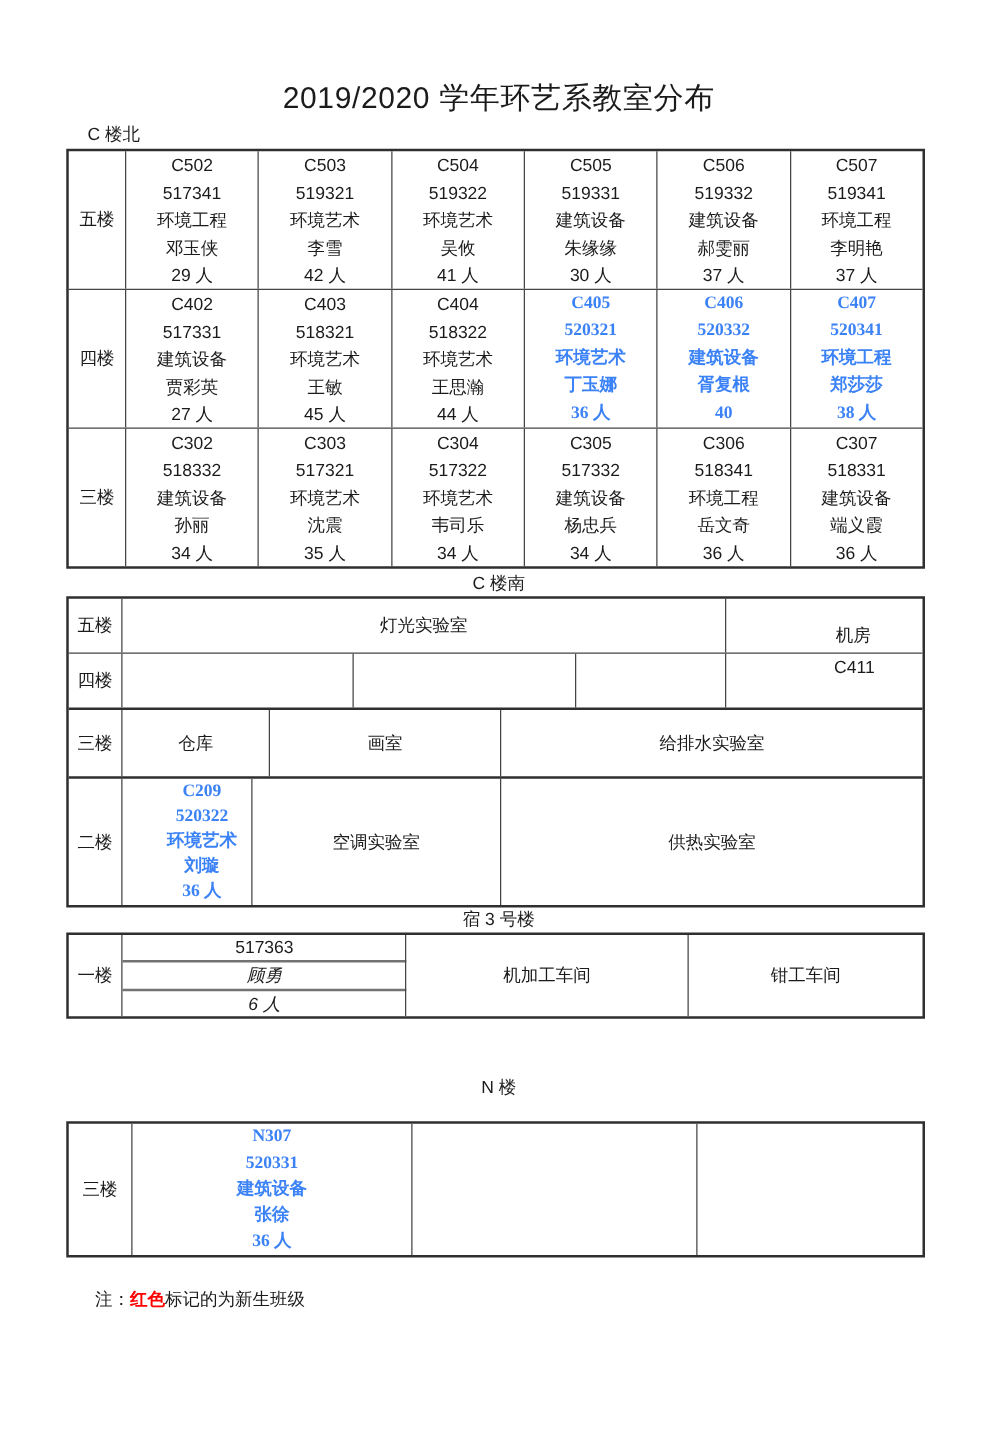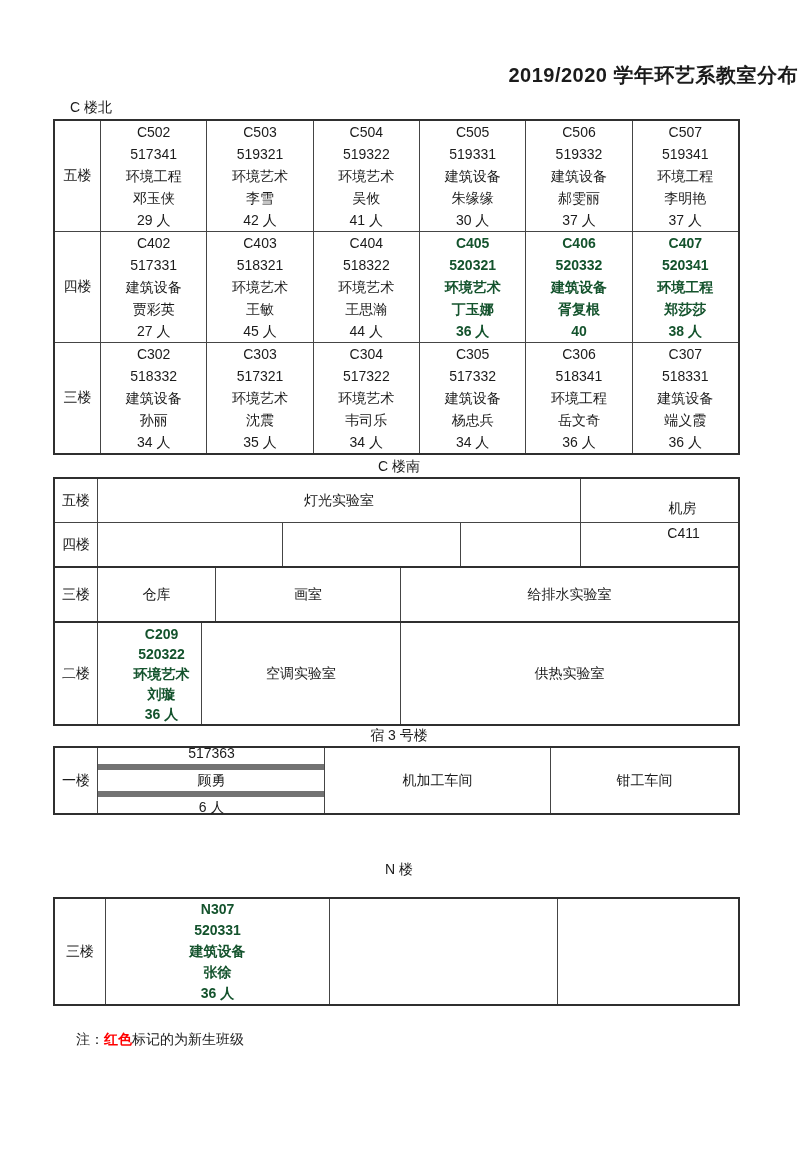--- a/index.html
+++ b/index.html
@@ -1,42 +1,42 @@
 <!DOCTYPE html>
 <html><head>
 <meta charset="utf-8">
 <style>
   html,body{margin:0;padding:0;background:#ffffff;}
   .page{position:relative;width:798px;height:1155px;background:#ffffff;overflow:hidden;
         font-family:"Liberation Sans","DejaVu Sans",sans-serif;color:#1b1b1b;font-size:14px;}
-  .title{position:absolute;top:62px;left:0;width:100%;text-align:right;font-size:20px;letter-spacing:0.5px;font-weight:bold;}
+  .title{position:absolute;top:62px;left:0;width:100%;text-align:center;font-size:24px;letter-spacing:0.5px;}
   .sec-label{position:absolute;left:0;width:100%;text-align:center;font-size:14px;}
   .sec-label-left{position:absolute;left:70px;font-size:14px;}
   .tbl{position:absolute;left:53px;width:687px;border:2px solid #2f2f2f;box-sizing:border-box;background:#fff;}
   .row{display:flex;}
   .cn > .row + .row{border-top:1px solid #454545;}
   .bt1{border-top:1px solid #454545;}
   .bt2{border-top:2px solid #2f2f2f;}
   .floor{width:45px;flex:0 0 auto;display:flex;align-items:center;justify-content:center;}
   .cs .floor{width:42px;}
   .dm .floor{width:42px;}
   .nb .floor{width:50px;}
   .cell{border-left:1px solid #454545;display:flex;flex-direction:column;
         justify-content:center;text-align:center;box-sizing:border-box;min-width:0;}
   .cn .cell{flex:1;}
   .grow{flex:1;}
   .ln{display:block;line-height:22px;height:22px;}
   .ln20{display:block;line-height:20px;height:20px;}
   .ln21{display:block;line-height:21px;height:21px;}
-  .new{color:#14532d;font-weight:bold;}
+  .new{color:#3b82f6;font-weight:bold;font-family:Liberation Serif, serif;}
   .v-bottom{justify-content:flex-end;padding-bottom:4px;padding-left:46px;}
   .v-top{justify-content:flex-start;padding-top:2px;padding-left:48px;}
   .stack{display:flex;flex-direction:column;border-left:none;}
   .srow{height:21px;line-height:21px;text-align:center;}
-  .srow + .srow{border-top:6px solid #737373;}
+  .srow + .srow{border-top:2px solid #737373;font-style:italic;}
   .note{position:absolute;left:76px;top:1031px;font-size:14px;}
   .red{color:#ff0000;font-weight:bold;}
 </style>
 </head>
 <body>
 
 <div class="page">
 
   <div class="title">2019/2020 学年环艺系教室分布</div>
 

